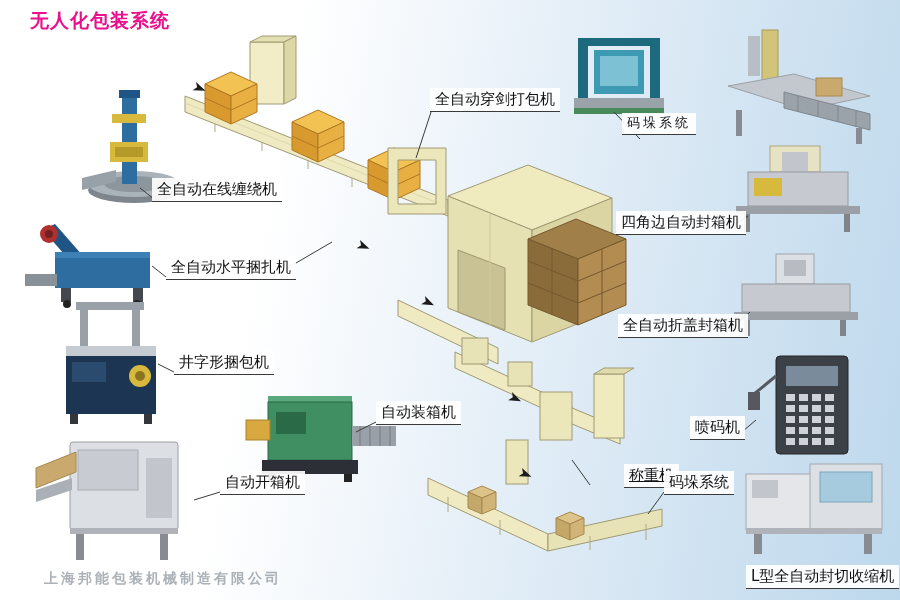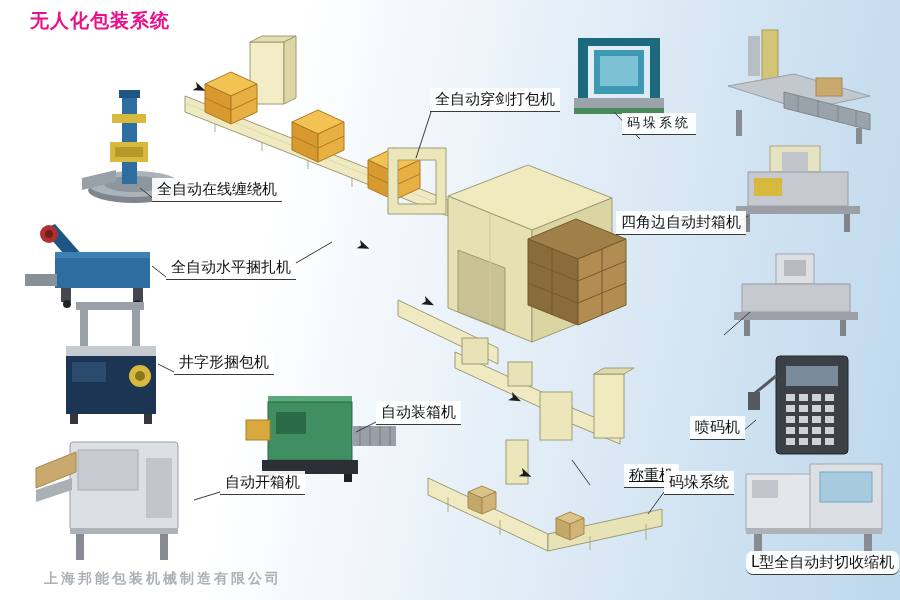--- a/index.html
+++ b/index.html
@@ -297,23 +297,24 @@
       <line x1="590" y1="485" x2="572" y2="460"></line>
       <line x1="664" y1="492" x2="648" y2="514"></line>
     </g>
   </svg>
 
   <div class="label" style="left:430px; top:88px;">全自动穿剑打包机</div>
   <div class="label big" style="left:622px; top:113px;">码垛系统</div>
   <div class="label" style="left:152px; top:178px;text-align:center;">全自动在线缠绕机</div>
   <div class="label" style="left:166px; top:256px;">全自动水平捆扎机</div>
   <div class="label" style="left:616px; top:211px;">四角边自动封箱机</div>
+  <div class="label" style="left:618px; top:314px;">全自动折盖封箱机</div>
   <div class="label" style="left:174px; top:351px;">井字形捆包机</div>
   <div class="label" style="left:376px; top:401px;">自动装箱机</div>
   <div class="label" style="left:690px; top:416px;text-align:center;">喷码机</div>
   <div class="label" style="left:220px; top:471px;">自动开箱机</div>
   <div class="label" style="left:624px; top:464px;text-decoration:underline;">称重机</div>
   <div class="label" style="left:664px; top:471px;">码垛系统</div>
-  <div class="label" style="left:746px; top:551px;border-radius:7px;">L型全自动封切收缩机</div>
+  <div class="label" style="left:746px; top:565px;">L型全自动封切收缩机</div>
 
   <div class="watermark">上海邦能包装机械制造有限公司</div>
 
 </div>
 
 </body></html>

